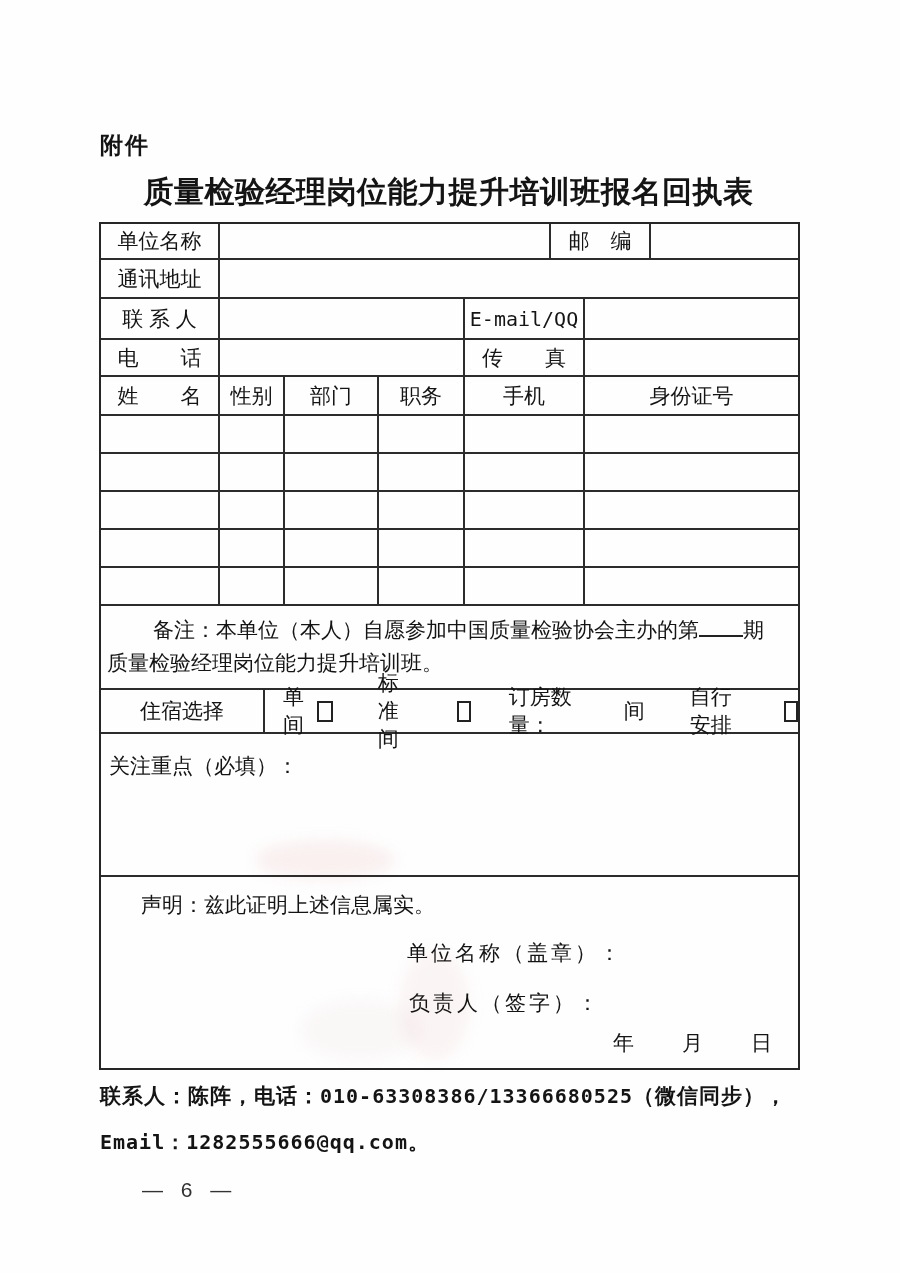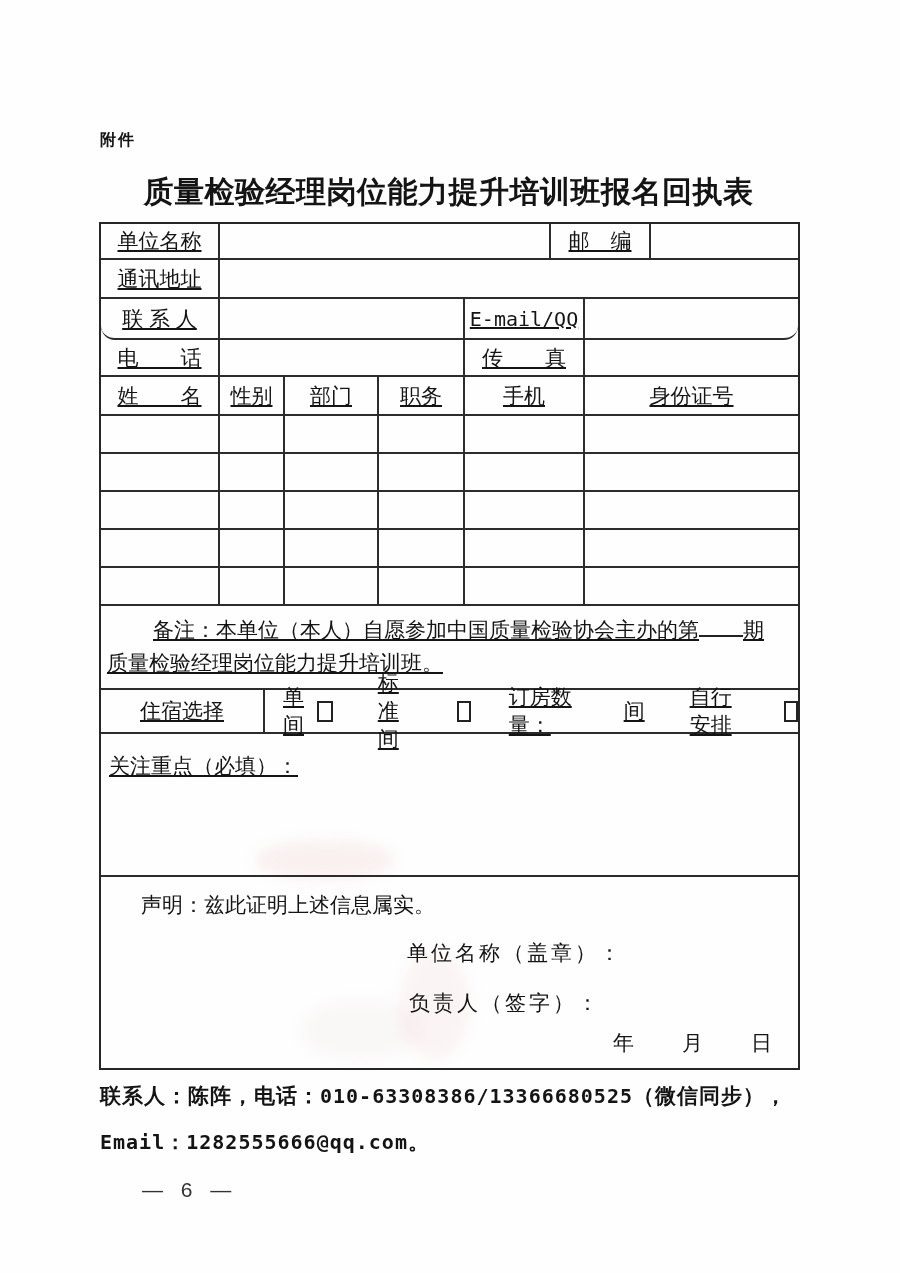--- a/index.html
+++ b/index.html
@@ -16,45 +16,44 @@
     overflow: hidden;
   }
   
   .smudge { position: absolute; border-radius: 50%; filter: blur(7px); pointer-events: none; }
   .smudge.s1 { left: 255px; top: 840px; width: 140px; height: 40px; background: rgba(225,150,150,0.13); }
   .smudge.s2 { left: 400px; top: 950px; width: 70px; height: 110px; background: rgba(230,160,160,0.10); }
   .smudge.s3 { left: 300px; top: 1000px; width: 120px; height: 60px; background: rgba(200,170,170,0.08); }
 
   .attachment {
     position: absolute; left: 100px; top: 130px;
-    font-size: 16px; font-weight: bold; letter-spacing: 2px;
+    font-size: 23px; font-weight: bold; letter-spacing: 2px;
   }
   .doc-title {
     position: absolute; left: 99px; top: 172px; width: 699px;
     text-align: center; font-size: 30px; font-weight: bold; letter-spacing: 0.5px;
   }
 
   .form-table {
     position: absolute; left: 99px; top: 222px; width: 701px;
     border: 2px solid #262626;
     background: transparent;
   }
   .row { display: flex; border-bottom: 2px solid #2c2c2c; }
   .row:last-child { border-bottom: none; }
   .cell {
     border-right: 2px solid #2c2c2c;
     display: flex; align-items: center; justify-content: center;
     font-size: 21px;
     flex: 0 0 auto;
-    text-decoration: underline;
   }
   .cell:last-child { border-right: none; flex: 1 1 auto; }
   .cell.blank { justify-content: flex-start; }
 
-  .h36 { height: 36px; } .h39 { height: 39px; } .h41 { height: 41px; border-radius: 14px; }
+  .h36 { height: 36px; } .h39 { height: 39px; } .h41 { height: 41px; }
   .h37 { height: 37px; } .h38 { height: 38px; } .h44 { height: 44px; }
   .h84 { height: 84px; } .h143 { height: 143px; } .h193 { height: 191px; }
 
   .w119 { width: 119px; } .w331 { width: 331px; } .w100 { width: 100px; text-align: center; }
   .w245 { width: 245px; } .w142 { width: 120px; } .w65 { width: 65px; }
   .w94 { width: 94px; } .w86 { width: 86px; } .w164 { width: 164px; }
 
   .mono { font-family: "DejaVu Sans Mono", "Liberation Mono", monospace; font-size: 20px; }
 
   .remark-cell { display: block; padding: 8px 10px 0 6px; line-height: 1.55; }

